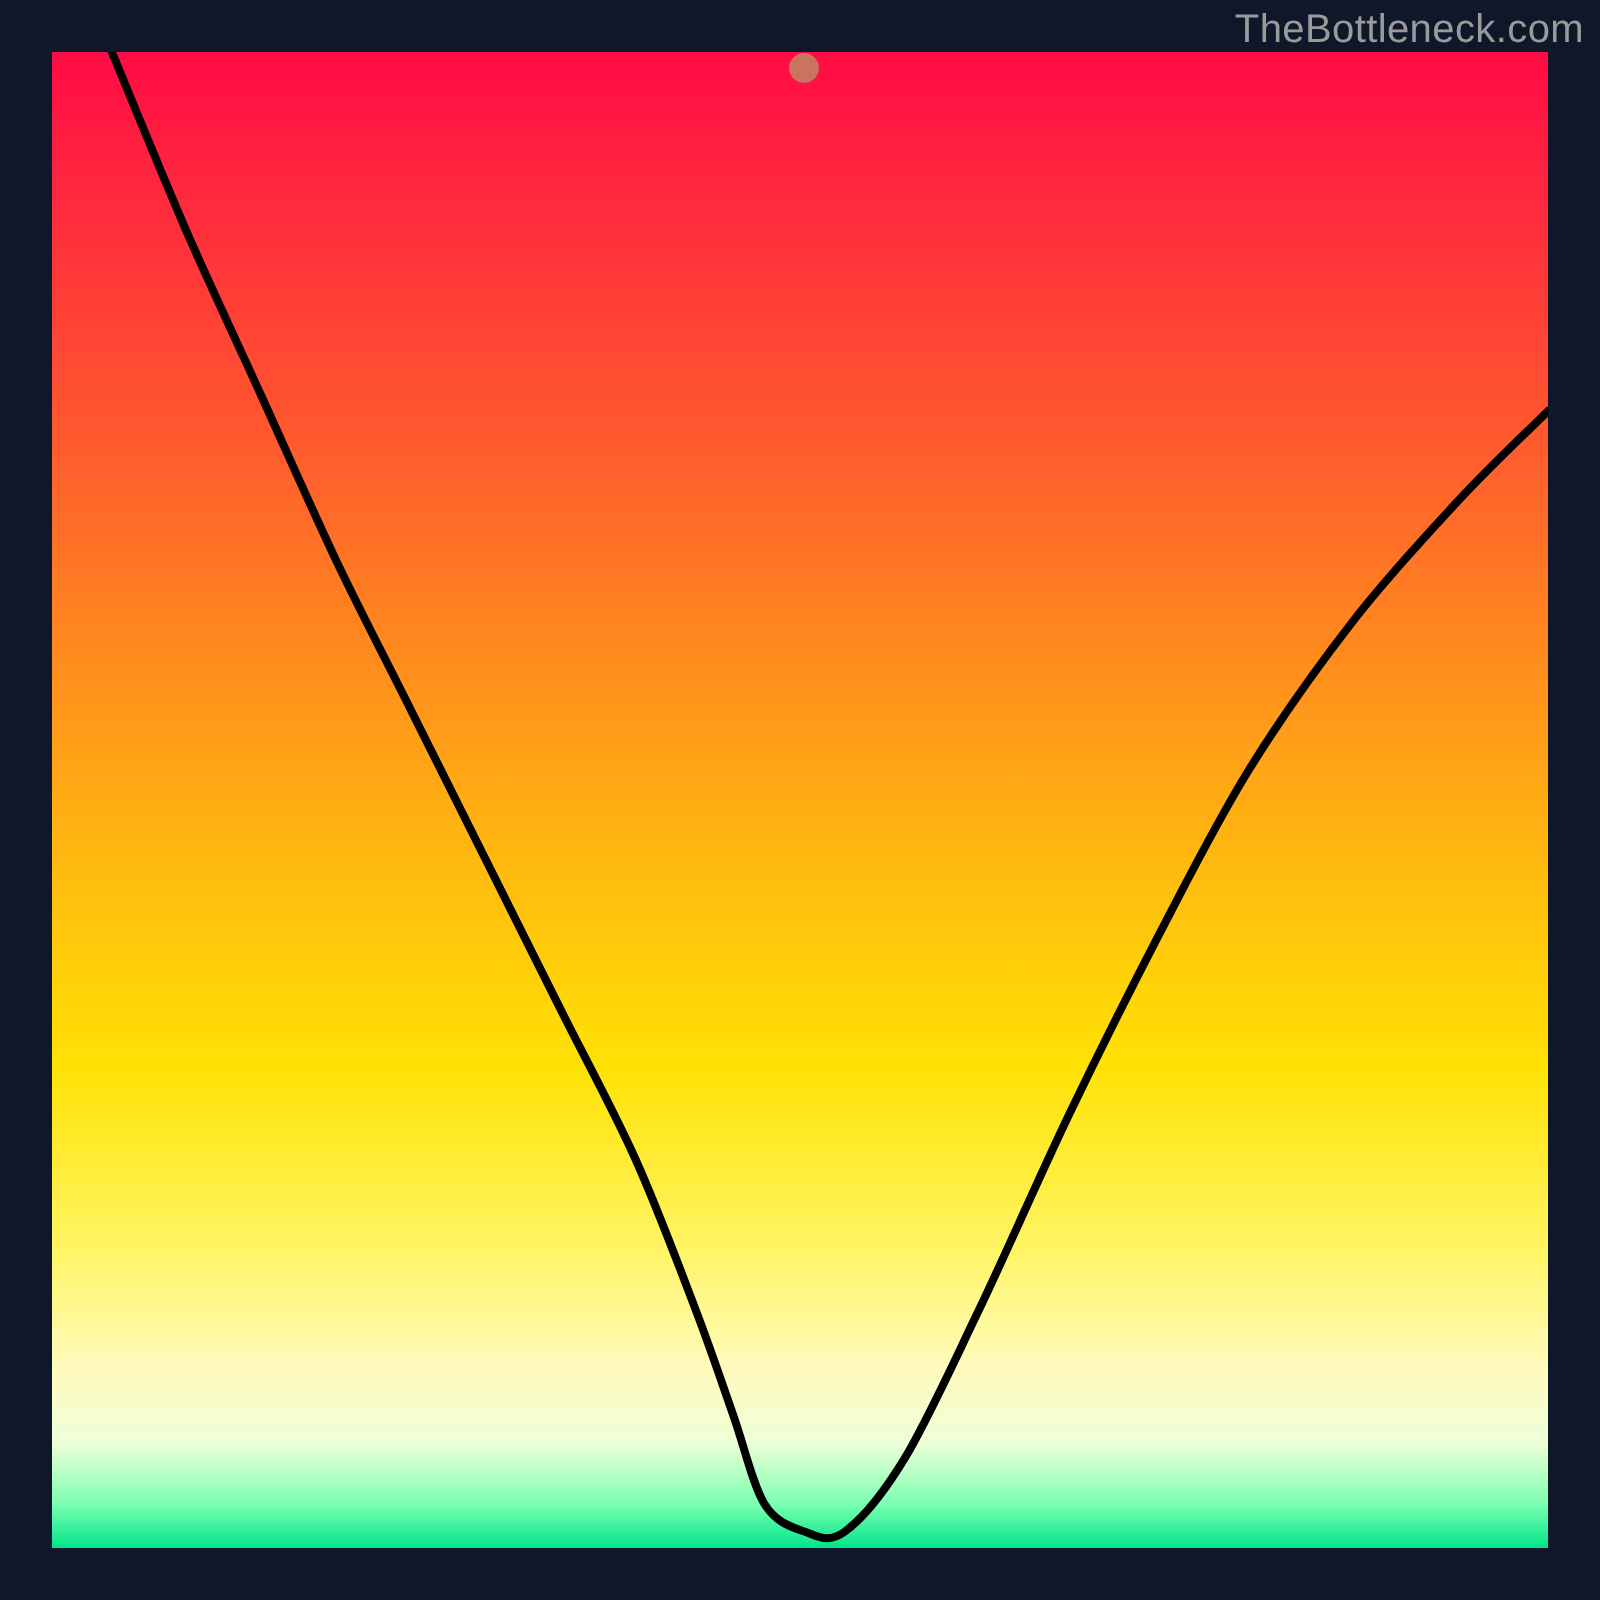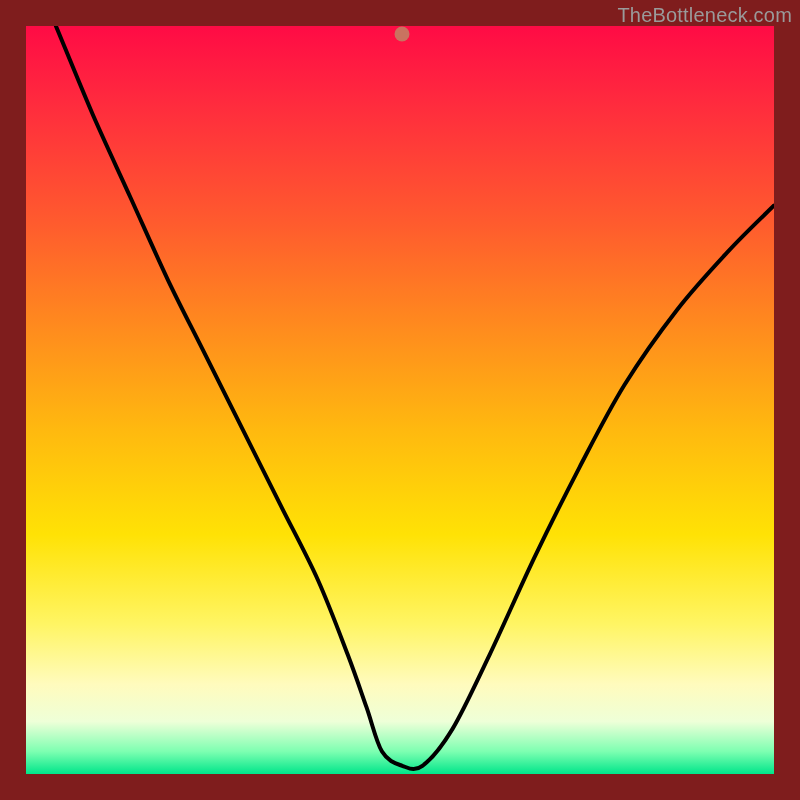--- a/index.html
+++ b/index.html
@@ -8,21 +8,21 @@
     width: 800px;
     height: 800px;
     background: #000;
     overflow: hidden;
     font-family: Arial, Helvetica, sans-serif;
   }
   .frame {
     position: relative;
     width: 800px;
     height: 800px;
-    background: #7f1d1d;
+    background: #0f172a;
   }
   .plot-area {
     position: absolute;
     left: 26px;
     top: 26px;
     width: 748px;
     height: 748px;
     
     background: linear-gradient(
       to bottom,

